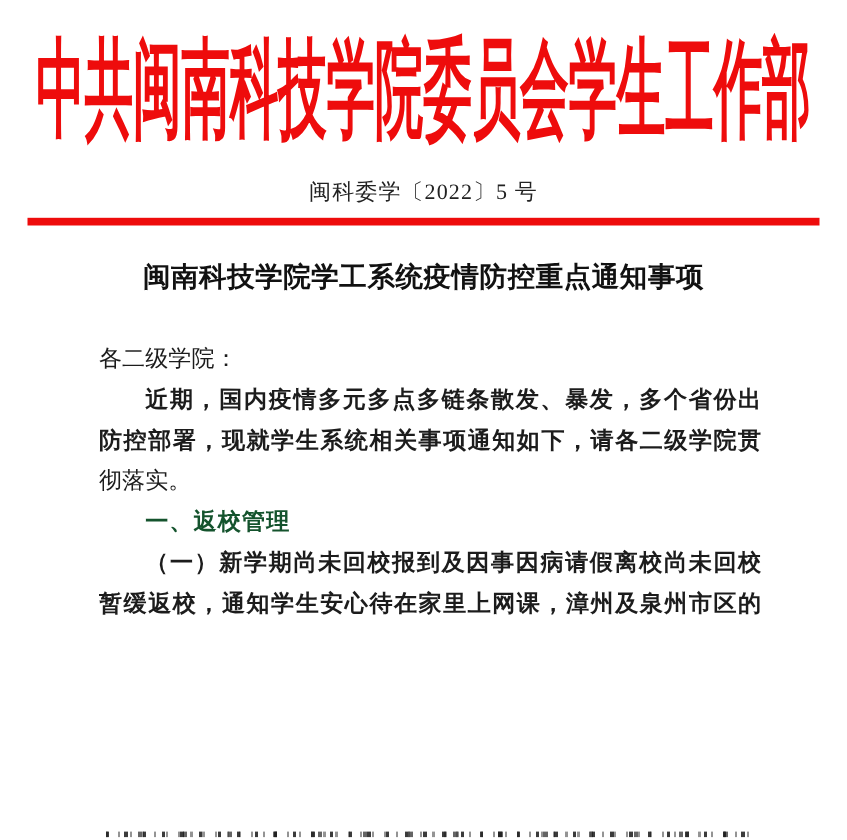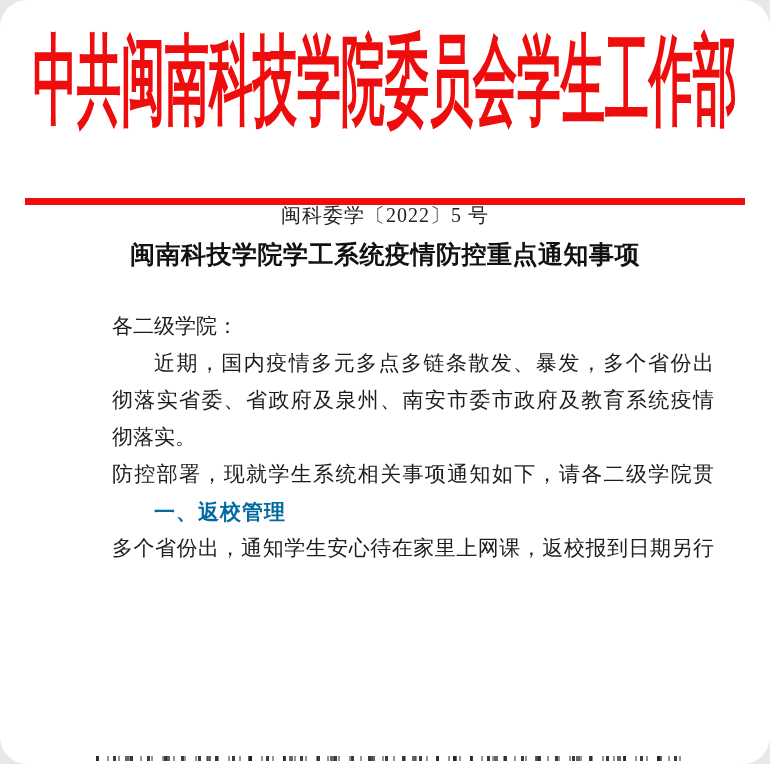--- a/index.html
+++ b/index.html
@@ -7,21 +7,20 @@
 
   .page {
     position: relative;
     width: 770px;
     height: 764px;
     margin: 0 auto;
     background: #ffffff;
     overflow: hidden;
     font-family: "Liberation Serif", "DejaVu Serif", serif;
     color: #1f1f1f;
-    border-radius: 27px;
   }
 
   
   .letterhead {
     position: absolute;
     top: 24px;
     left: 0;
     width: 100%;
     height: 115px;
     display: flex;
@@ -45,21 +44,20 @@
   .doc-number {
     position: absolute;
     top: 160px;
     left: 0;
     width: 100%;
     line-height: 30px;
     text-align: center;
     font-size: 20px;
     letter-spacing: 1px;
     color: #222222;
-    margin-top: 40px;
   }
 
   
   .red-rule {
     position: absolute;
     top: 198px;
     left: 25px;
     width: 720px;
     height: 7px;
     background: #ee0c0c;
@@ -71,49 +69,49 @@
     top: 238px;
     left: 0;
     width: 100%;
     margin: 0;
     line-height: 32px;
     text-align: center;
     font-size: 25px;
     font-weight: bold;
     letter-spacing: 0.5px;
     color: #111111;
-    font-family: Liberation Sans, sans-serif;
+    font-family: Liberation Mono, monospace;
   }
 
   
   .doc-body {
     position: absolute;
     top: 308px;
     left: 90px;
     width: 602px;
-    margin-left: 22px;
   }
   .line {
     height: 37px;
     line-height: 37px;
     font-size: 21px;
     white-space: normal;
     overflow: hidden;
     color: #1c1c1c;
   }
   .just {
     text-align: justify;
     text-align-last: justify;
+    font-weight: bold;
   }
   .ind {
     text-indent: 42px;
   }
   .heading {
     font-weight: bold;
-    color: #0369a1;
+    color: #14532d;
     font-family: "Liberation Sans", "DejaVu Sans", sans-serif;
     letter-spacing: 1px;
   }
 
   
   .clipped-frags {
     position: absolute;
     top: 756px;
     left: 96px;
     width: 586px;
@@ -137,25 +135,25 @@
 
   <div class="red-rule"></div>
 
   <h1 class="notice-title">闽南科技学院学工系统疫情防控重点通知事项</h1>
 
   <div class="doc-body">
 
     <div class="line">各二级学院：</div>
 
     <div class="line just ind">近期，国内疫情多元多点多链条散发、暴发，多个省份出</div>
-    <div class="line just">彻落实省委、省政府及泉州、南安市委市政府及教育系统疫情</div>
+    <div class="line just">防控部署，现就学生系统相关事项通知如下，请各二级学院贯</div>
     <div class="line">彻落实。</div>
-    <div class="line just">防控部署，现就学生系统相关事项通知如下，请各二级学院贯</div>
 
     <div class="line heading ind">一、返校管理</div>
 
-    <div class="line just">多个省份出，通知学生安心待在家里上网课，返校报到日期另行</div>
+    <div class="line just ind">（一）新学期尚未回校报到及因事因病请假离校尚未回校</div>
+    <div class="line just">暂缓返校，通知学生安心待在家里上网课，漳州及泉州市区的</div>
 
   </div>
 
   <div class="clipped-frags"></div>
 
 </div>
 
 </body></html>

